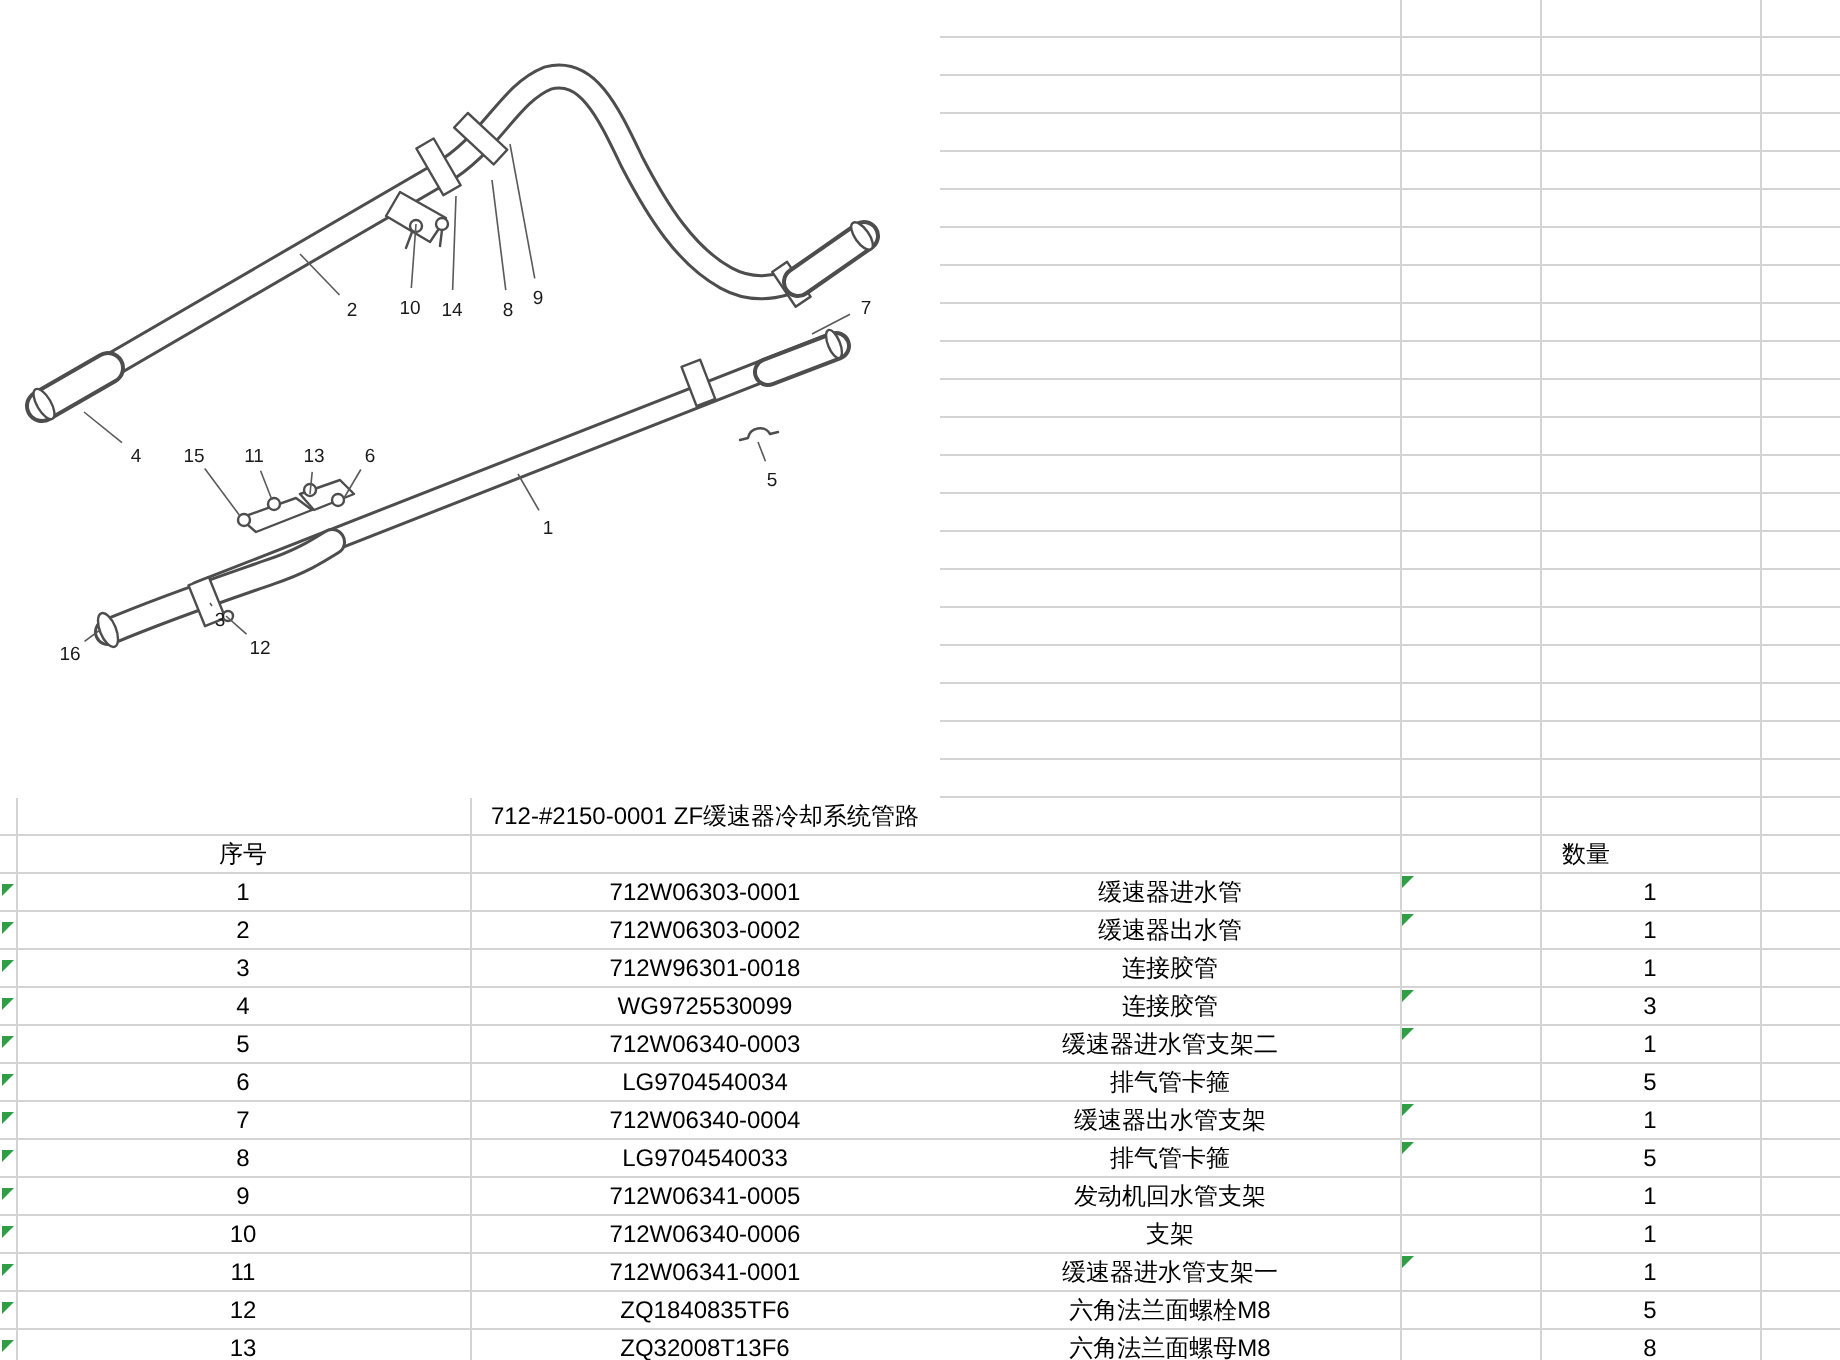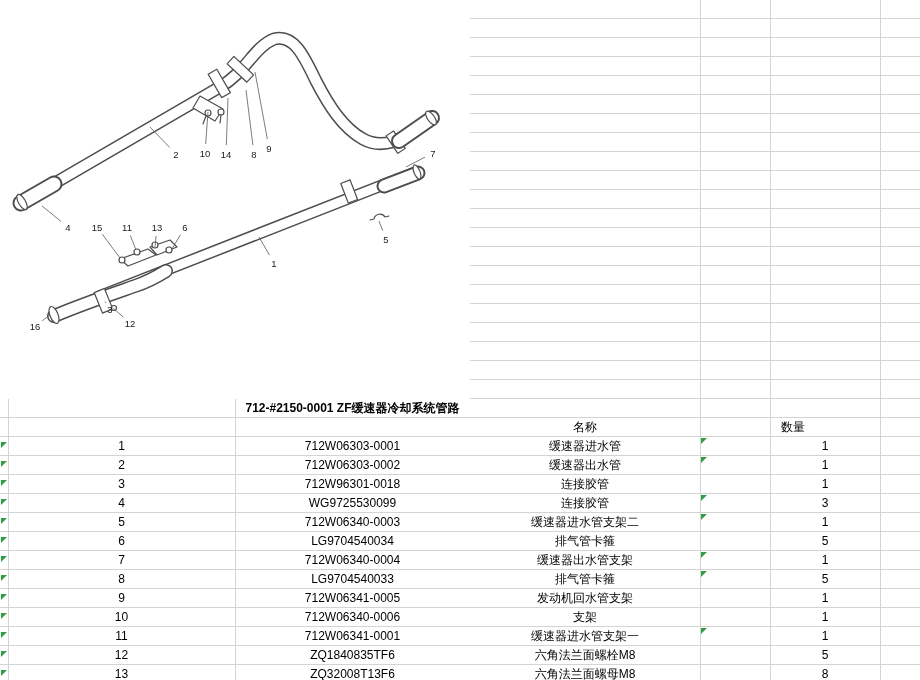--- a/index.html
+++ b/index.html
@@ -15,21 +15,21 @@
   .grid-stripes{
     position:absolute;inset:0;
     background-image:repeating-linear-gradient(to bottom,transparent 0px,transparent 18px,var(--grid) 18px,var(--grid) 19px);
   }
   .vline{position:absolute;top:0;bottom:0;width:1px;background:var(--grid);}
   .diagram-cover{position:absolute;left:0;top:0;width:470px;height:399px;background:#fff;}
   .cell{
     position:absolute;height:19px;display:flex;align-items:center;justify-content:center;
     font-size:12px;line-height:19px;white-space:nowrap;overflow:visible;
   }
-  .title-cell{font-weight:700;text-align:center;}
+  .title-cell{font-weight:400;text-align:center;}
   .marker{position:absolute;width:0;height:0;border-top:6px solid var(--green);border-right:6px solid transparent;}
   .po{stroke:var(--ink);fill:none;}
   .pi{stroke:#fff;fill:none;}
   .shape{fill:#fff;stroke:var(--ink);stroke-width:1.2;}
   .leader{stroke:#5a5a5a;stroke-width:0.8;}
   .callout-num{font-size:9.5px;fill:#1a1a1a;font-family:"Liberation Sans","DejaVu Sans",sans-serif;}
 </style>
 </head>
 <body>
 
@@ -118,18 +118,18 @@
           <text x="110" y="313" text-anchor="middle" class="callout-num">3</text>
           <line x1="123.25145930171416" y1="317.0454052662184" x2="113" y2="308" class="leader"></line>
           <text x="130" y="327" text-anchor="middle" class="callout-num">12</text>
           <line x1="42.25764496270135" y1="320.6777270273523" x2="50" y2="315" class="leader"></line>
           <text x="35" y="330" text-anchor="middle" class="callout-num">16</text>
         </g>
     </svg>
   </div>
 
   <div class="cell title-cell" style="left:235px;top:399px;width:235px">712-#2150-0001 ZF缓速器冷却系统管路</div>
-  <div class="cell" style="left:470px;top:418px;width:230px">名称</div>
+  <div class="cell" style="left:8px;top:418px;width:227px">序号</div>
   <div class="cell" style="left:738px;top:418px;width:110px">数量</div>
 
   <div id="rows"><div style="display: contents;"><div class="cell" style="left: 8px; width: 227px; top: 437px;">1</div><div class="cell" style="left: 235px; width: 235px; top: 437px;">712W06303-0001</div><div class="cell" style="left: 470px; width: 230px; top: 437px;">缓速器进水管</div><div class="cell" style="left: 770px; width: 110px; top: 437px;">1</div><div class="marker" style="left: 1px; top: 442px;"></div><div class="marker" style="left: 701px; top: 438px;"></div></div><div style="display: contents;"><div class="cell" style="left: 8px; width: 227px; top: 456px;">2</div><div class="cell" style="left: 235px; width: 235px; top: 456px;">712W06303-0002</div><div class="cell" style="left: 470px; width: 230px; top: 456px;">缓速器出水管</div><div class="cell" style="left: 770px; width: 110px; top: 456px;">1</div><div class="marker" style="left: 1px; top: 461px;"></div><div class="marker" style="left: 701px; top: 457px;"></div></div><div style="display: contents;"><div class="cell" style="left: 8px; width: 227px; top: 475px;">3</div><div class="cell" style="left: 235px; width: 235px; top: 475px;">712W96301-0018</div><div class="cell" style="left: 470px; width: 230px; top: 475px;">连接胶管</div><div class="cell" style="left: 770px; width: 110px; top: 475px;">1</div><div class="marker" style="left: 1px; top: 480px;"></div></div><div style="display: contents;"><div class="cell" style="left: 8px; width: 227px; top: 494px;">4</div><div class="cell" style="left: 235px; width: 235px; top: 494px;">WG9725530099</div><div class="cell" style="left: 470px; width: 230px; top: 494px;">连接胶管</div><div class="cell" style="left: 770px; width: 110px; top: 494px;">3</div><div class="marker" style="left: 1px; top: 499px;"></div><div class="marker" style="left: 701px; top: 495px;"></div></div><div style="display: contents;"><div class="cell" style="left: 8px; width: 227px; top: 513px;">5</div><div class="cell" style="left: 235px; width: 235px; top: 513px;">712W06340-0003</div><div class="cell" style="left: 470px; width: 230px; top: 513px;">缓速器进水管支架二</div><div class="cell" style="left: 770px; width: 110px; top: 513px;">1</div><div class="marker" style="left: 1px; top: 518px;"></div><div class="marker" style="left: 701px; top: 514px;"></div></div><div style="display: contents;"><div class="cell" style="left: 8px; width: 227px; top: 532px;">6</div><div class="cell" style="left: 235px; width: 235px; top: 532px;">LG9704540034</div><div class="cell" style="left: 470px; width: 230px; top: 532px;">排气管卡箍</div><div class="cell" style="left: 770px; width: 110px; top: 532px;">5</div><div class="marker" style="left: 1px; top: 537px;"></div></div><div style="display: contents;"><div class="cell" style="left: 8px; width: 227px; top: 551px;">7</div><div class="cell" style="left: 235px; width: 235px; top: 551px;">712W06340-0004</div><div class="cell" style="left: 470px; width: 230px; top: 551px;">缓速器出水管支架</div><div class="cell" style="left: 770px; width: 110px; top: 551px;">1</div><div class="marker" style="left: 1px; top: 556px;"></div><div class="marker" style="left: 701px; top: 552px;"></div></div><div style="display: contents;"><div class="cell" style="left: 8px; width: 227px; top: 570px;">8</div><div class="cell" style="left: 235px; width: 235px; top: 570px;">LG9704540033</div><div class="cell" style="left: 470px; width: 230px; top: 570px;">排气管卡箍</div><div class="cell" style="left: 770px; width: 110px; top: 570px;">5</div><div class="marker" style="left: 1px; top: 575px;"></div><div class="marker" style="left: 701px; top: 571px;"></div></div><div style="display: contents;"><div class="cell" style="left: 8px; width: 227px; top: 589px;">9</div><div class="cell" style="left: 235px; width: 235px; top: 589px;">712W06341-0005</div><div class="cell" style="left: 470px; width: 230px; top: 589px;">发动机回水管支架</div><div class="cell" style="left: 770px; width: 110px; top: 589px;">1</div><div class="marker" style="left: 1px; top: 594px;"></div></div><div style="display: contents;"><div class="cell" style="left: 8px; width: 227px; top: 608px;">10</div><div class="cell" style="left: 235px; width: 235px; top: 608px;">712W06340-0006</div><div class="cell" style="left: 470px; width: 230px; top: 608px;">支架</div><div class="cell" style="left: 770px; width: 110px; top: 608px;">1</div><div class="marker" style="left: 1px; top: 613px;"></div></div><div style="display: contents;"><div class="cell" style="left: 8px; width: 227px; top: 627px;">11</div><div class="cell" style="left: 235px; width: 235px; top: 627px;">712W06341-0001</div><div class="cell" style="left: 470px; width: 230px; top: 627px;">缓速器进水管支架一</div><div class="cell" style="left: 770px; width: 110px; top: 627px;">1</div><div class="marker" style="left: 1px; top: 632px;"></div><div class="marker" style="left: 701px; top: 628px;"></div></div><div style="display: contents;"><div class="cell" style="left: 8px; width: 227px; top: 646px;">12</div><div class="cell" style="left: 235px; width: 235px; top: 646px;">ZQ1840835TF6</div><div class="cell" style="left: 470px; width: 230px; top: 646px;">六角法兰面螺栓M8</div><div class="cell" style="left: 770px; width: 110px; top: 646px;">5</div><div class="marker" style="left: 1px; top: 651px;"></div></div><div style="display: contents;"><div class="cell" style="left: 8px; width: 227px; top: 665px;">13</div><div class="cell" style="left: 235px; width: 235px; top: 665px;">ZQ32008T13F6</div><div class="cell" style="left: 470px; width: 230px; top: 665px;">六角法兰面螺母M8</div><div class="cell" style="left: 770px; width: 110px; top: 665px;">8</div><div class="marker" style="left: 1px; top: 670px;"></div></div></div>
 
 </div>
 
 </body></html>

